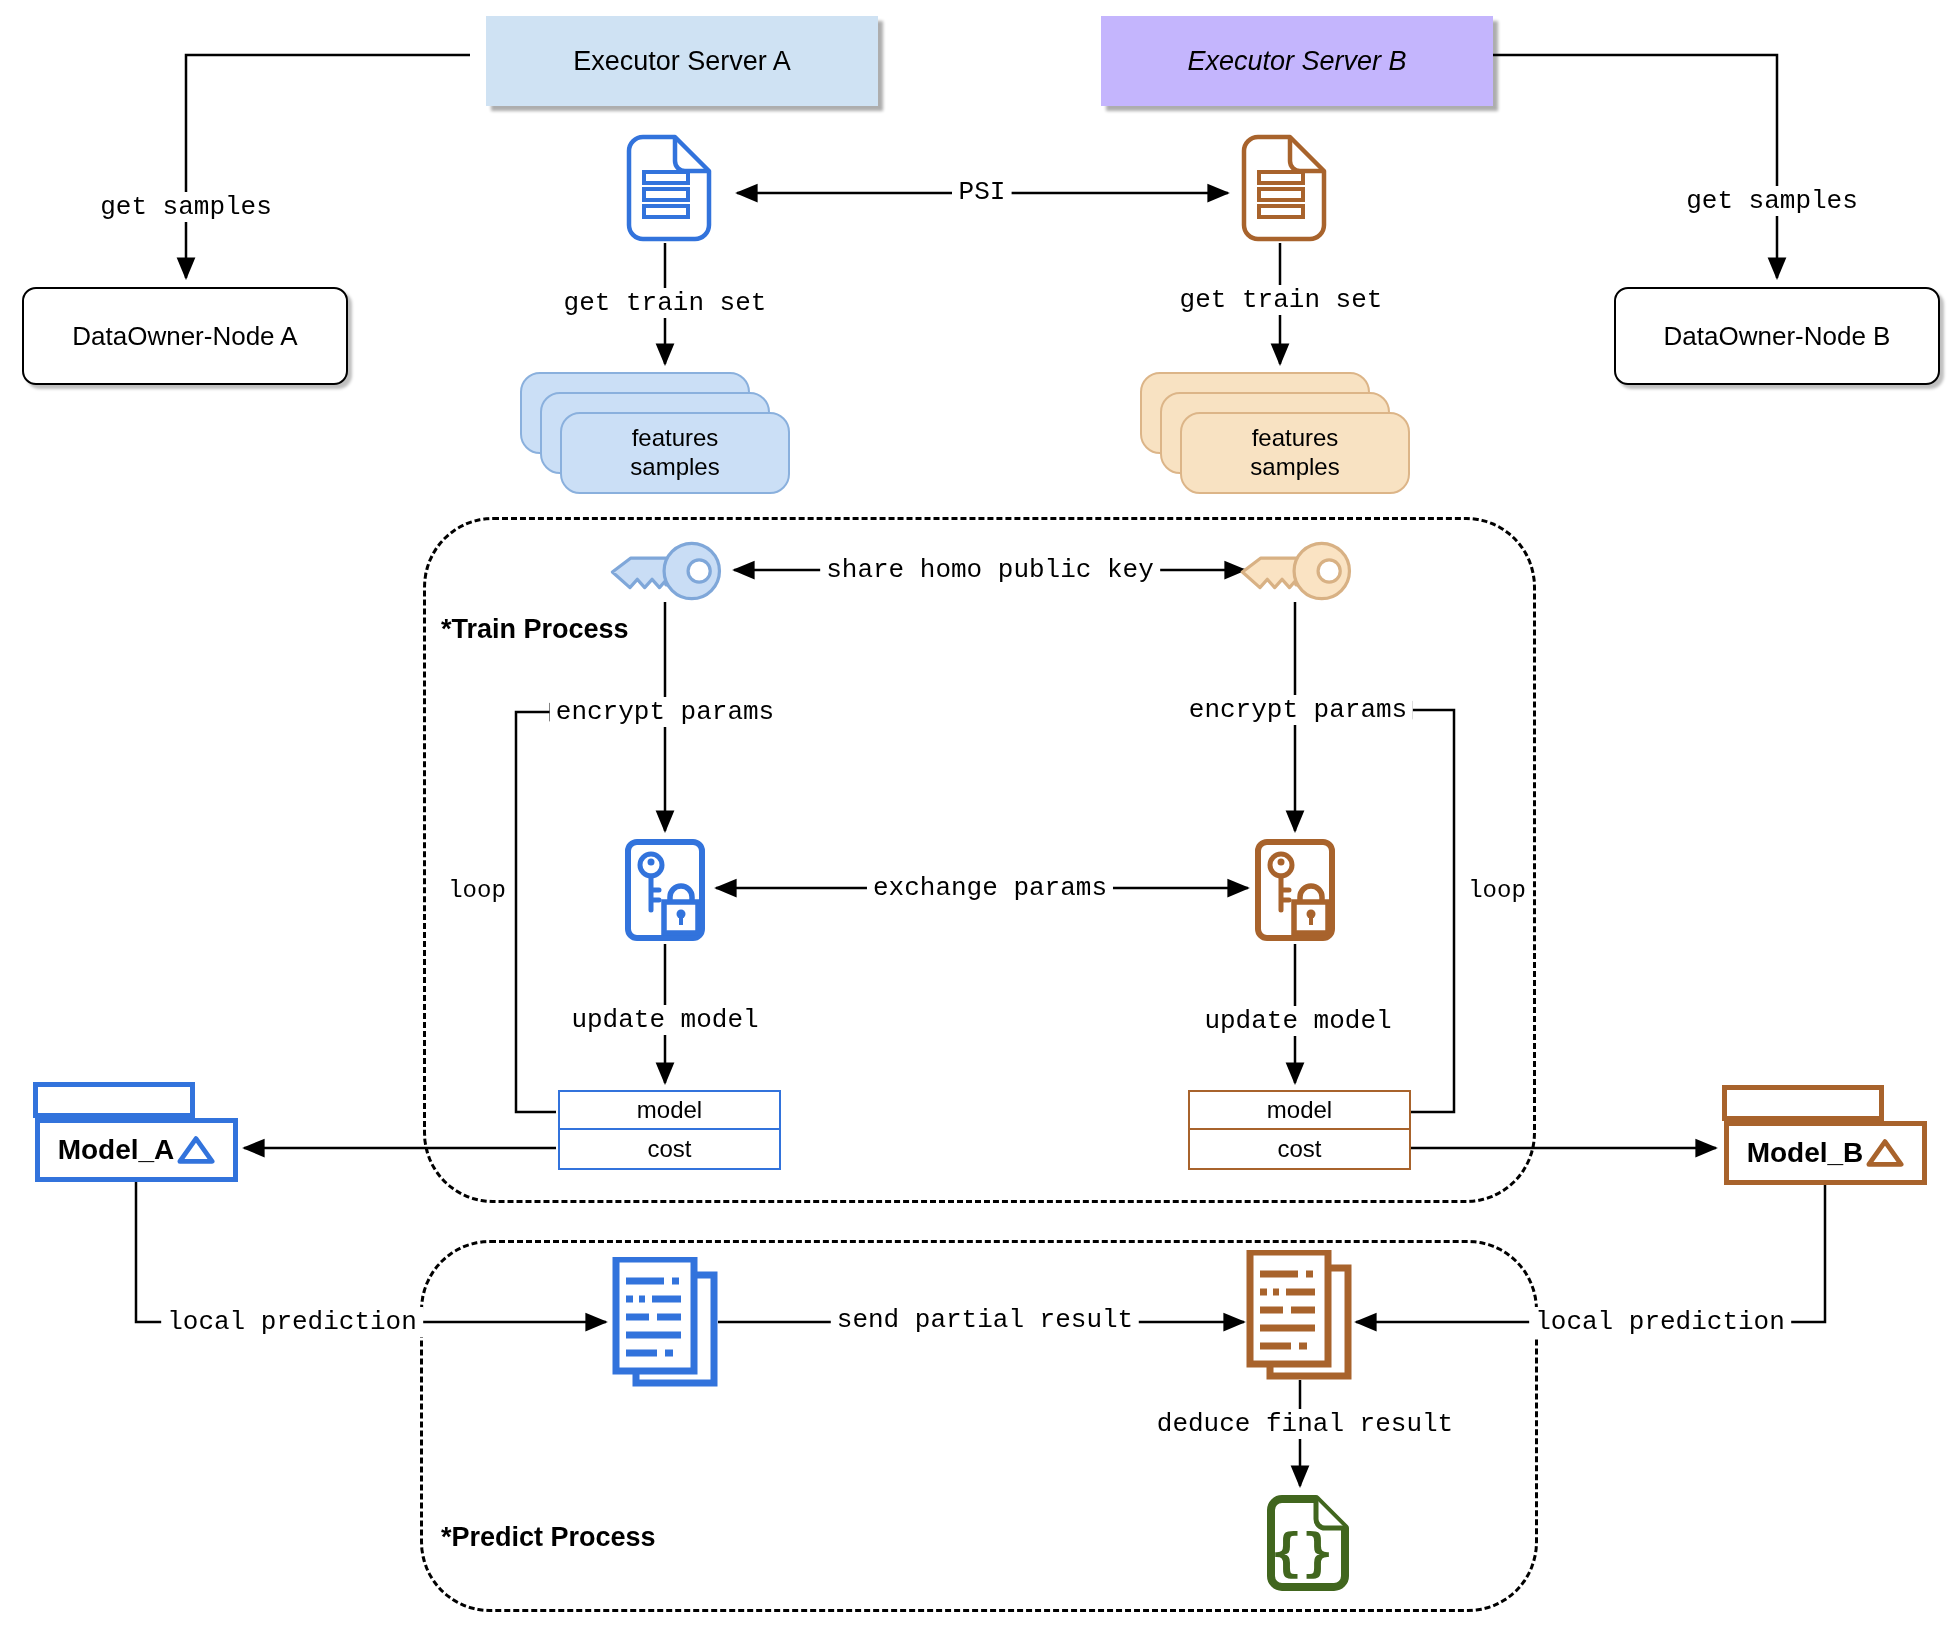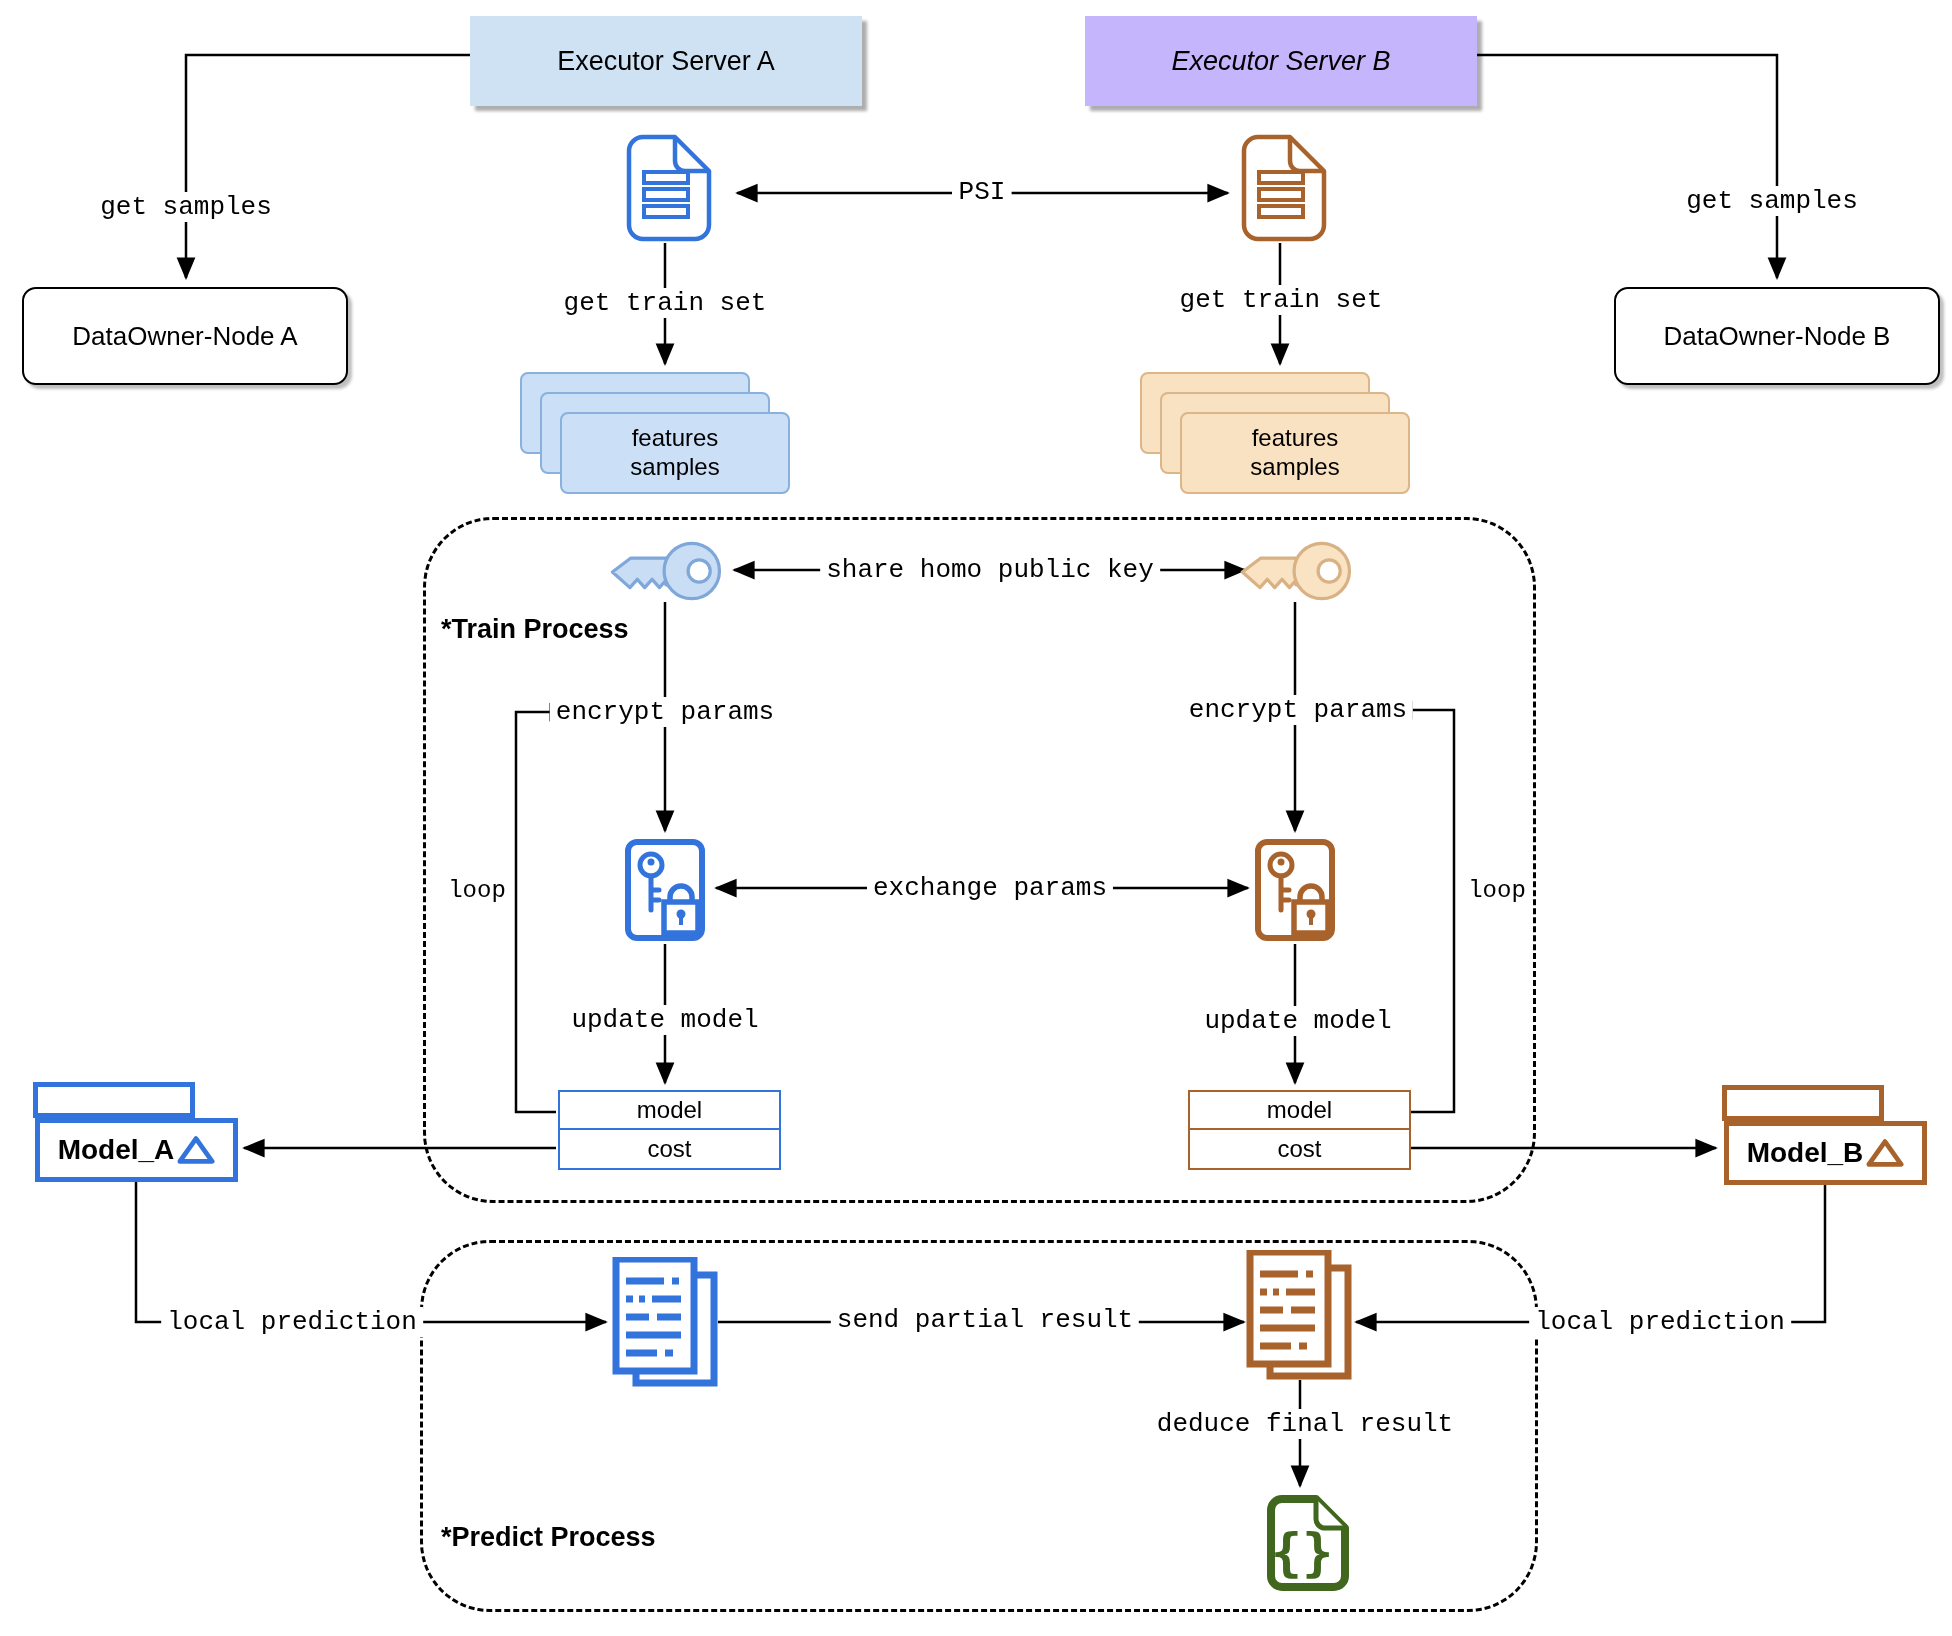--- a/index.html
+++ b/index.html
@@ -12,36 +12,36 @@
     font-family: "Liberation Sans", sans-serif;
     color: #000;
     overflow: hidden;
   }
   svg.layer { position:absolute; left:0; top:0; pointer-events:none; }
 
   
   .exec {
     position:absolute; width:392px; height:90px;
     display:flex; align-items:center; justify-content:center;
-    font-size:27px; box-shadow:5px 5px 3px rgba(0,0,0,.32);
+    font-size:27px; box-shadow:5px 5px 3px rgba(0,0,0,.32);margin-left:16px;
   }
   .exec.a { left:470px; top:16px; background:#cfe2f3; }
   .exec.b { left:1085px; top:16px; background:#c4b5fd;font-style:italic; }
 
   .owner {
     position:absolute; width:326px; height:98px; top:287px;
     border:2.5px solid #000; border-radius:14px; background:#fff;
     display:flex; align-items:center; justify-content:center;
     font-size:26px; box-shadow:4px 4px 3px rgba(0,0,0,.25);
   }
   .owner.a { left:22px;text-align:center; }
   .owner.b { left:1614px; }
 
   
-  .card { position:absolute; width:230px; height:82px; border-radius:8px; }
+  .card { position:absolute; width:230px; height:82px; border-radius:20px; }
   .card.blue  { background:#cbdff6; border:2.5px solid #8ab0dd; }
   .card.tan   { background:#f8e2c2; border:2.5px solid #dcb588; }
   .card.front { display:flex; flex-direction:column; align-items:center; justify-content:center;
                 font-size:24px; line-height:1.2; }
 
   
   .proc { position:absolute; border:3px dashed #000; border-radius:70px; }
   .proc.train   { left:423px; top:517px;  width:1113px; height:686px; }
   .proc.predict { left:420px; top:1240px; width:1118px; height:372px; }
   .proc-label { position:absolute; font-weight:bold; font-size:27px; background:#fff; padding:0 4px; }

